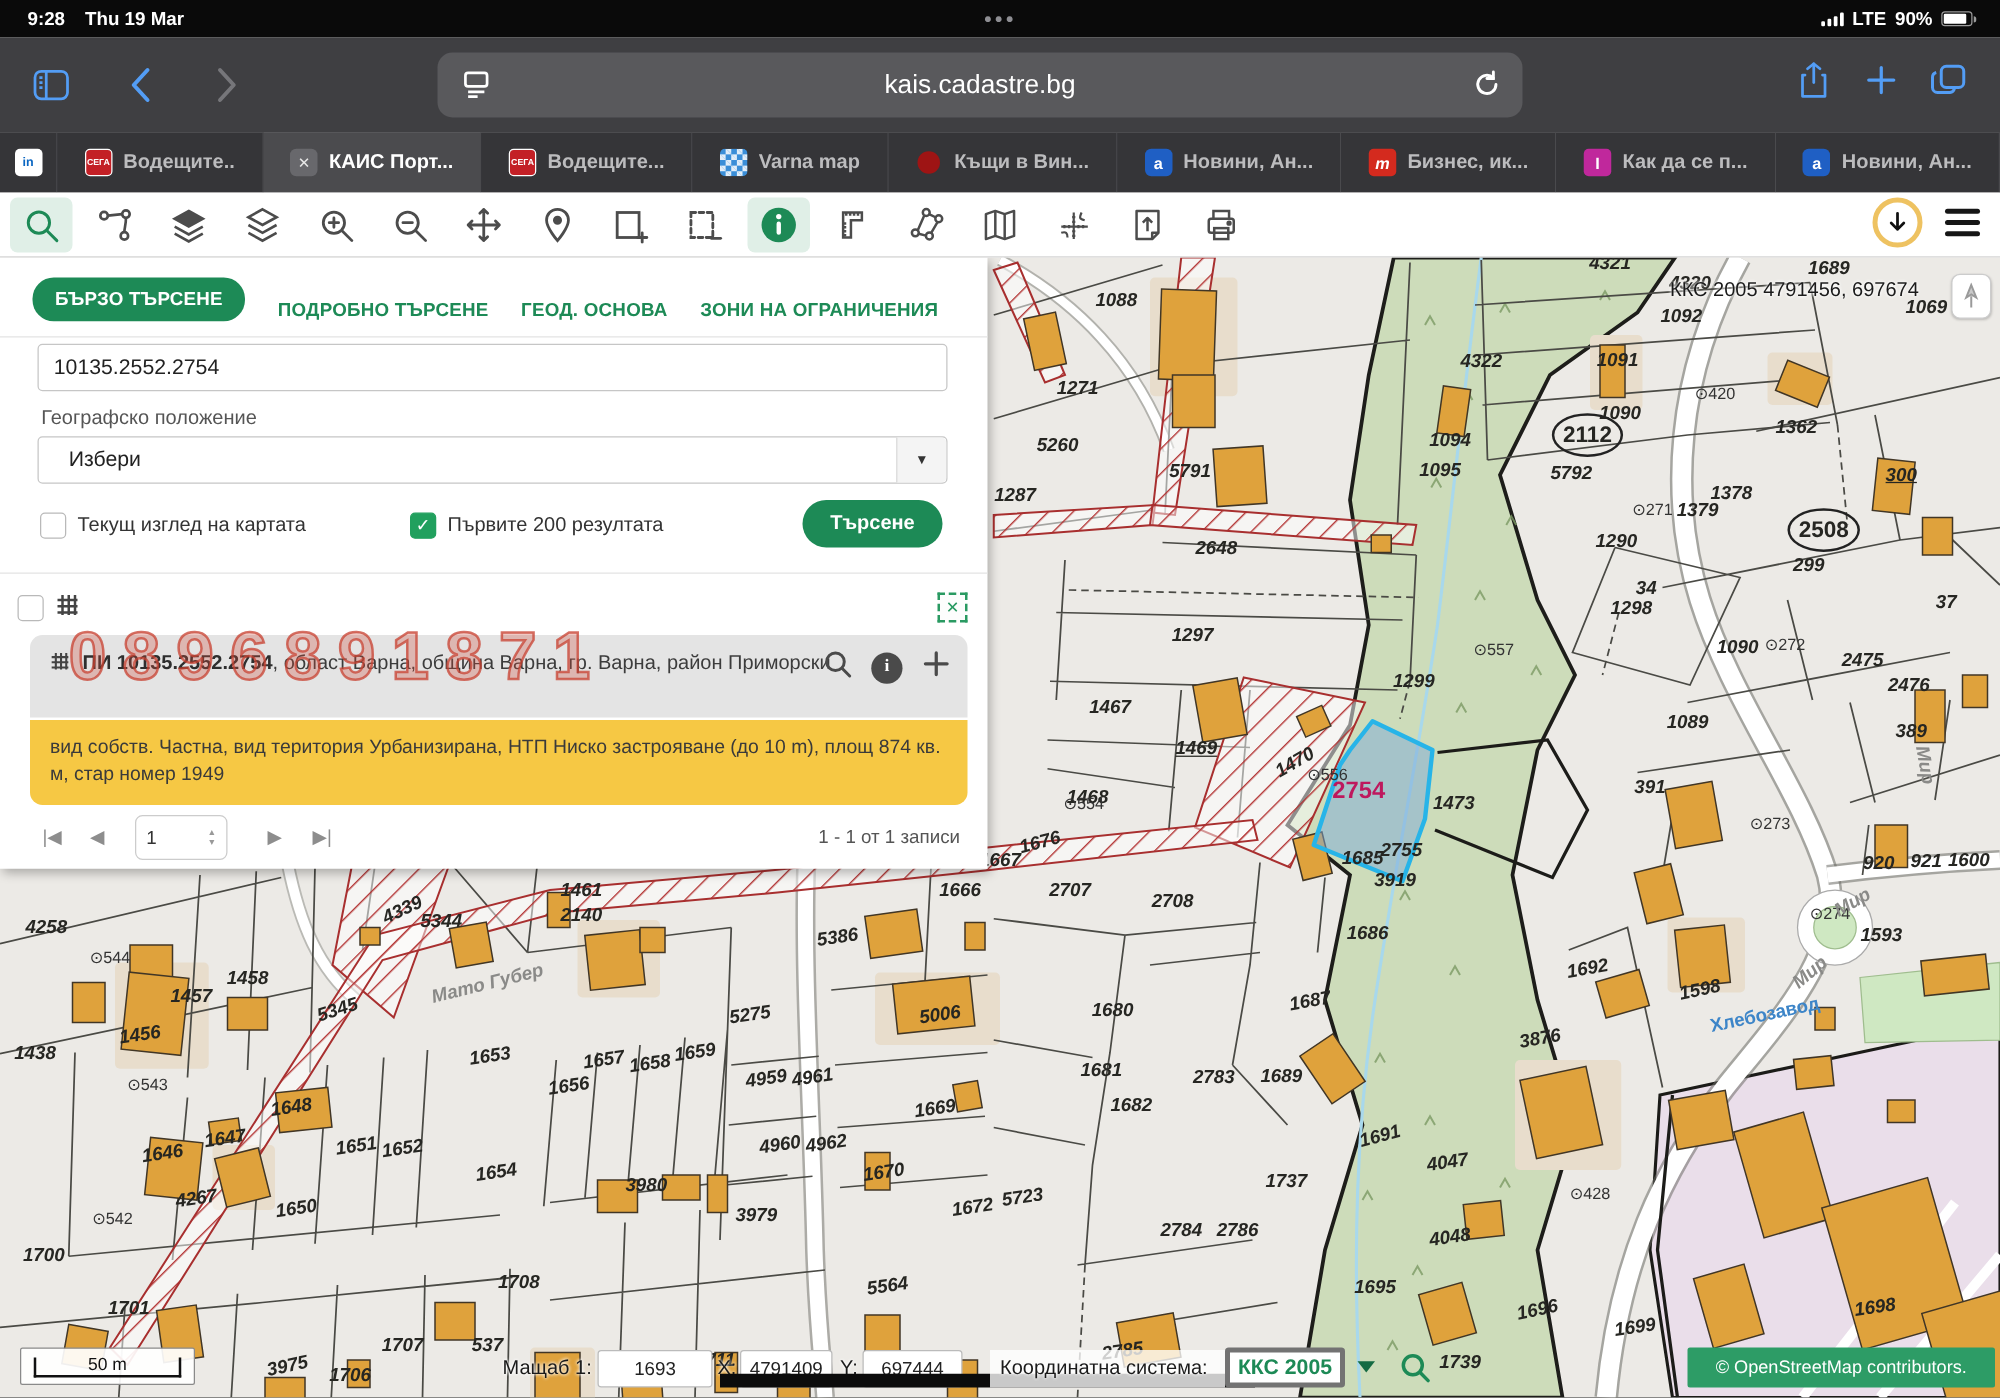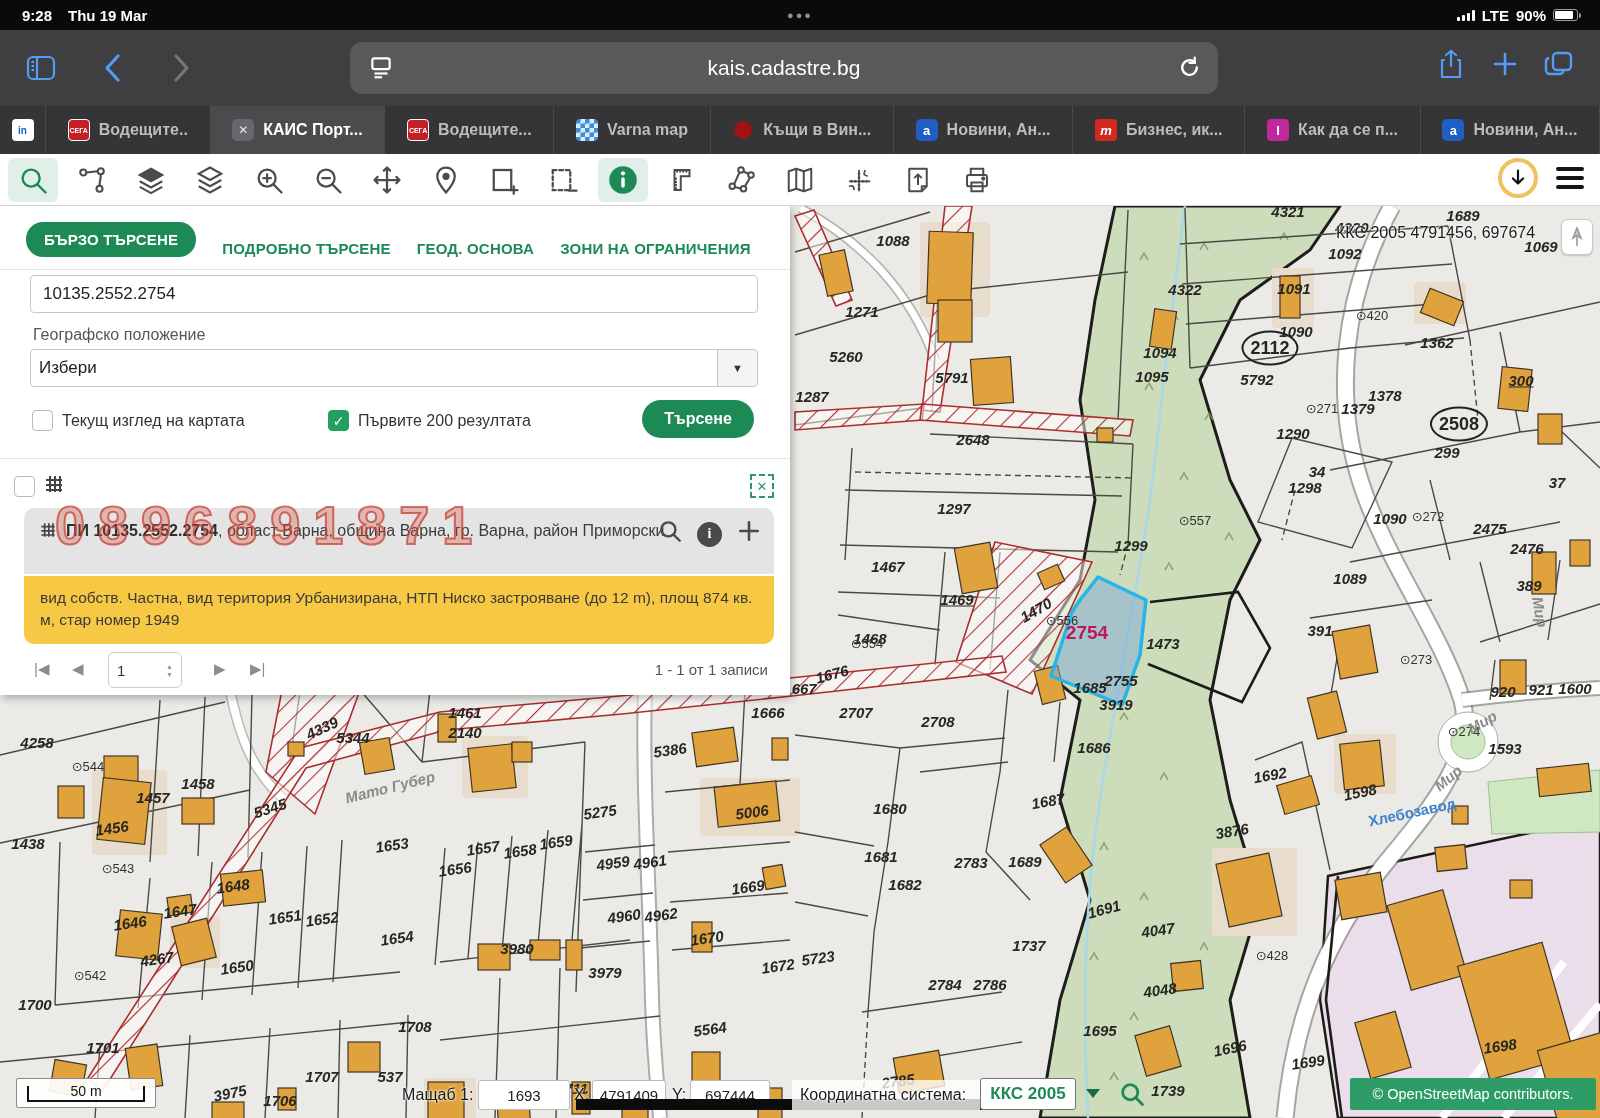--- a/index.html
+++ b/index.html
@@ -64,21 +64,21 @@
   .panel{position:absolute;left:0;top:206px;width:790px;height:489px;background:#fff;z-index:40;
     box-shadow:2px 3px 8px rgba(0,0,0,.28);}
   .ptabs{display:flex;align-items:flex-end;gap:26px;padding:16px 0 12px 26px;}
   .ptab{color:#1d8a56;font-size:15px;font-weight:700;letter-spacing:.2px;white-space:nowrap;}
   .ptab.active{background:#1d8a56;color:#fff;border-radius:17px;padding:9px 18px;}
   .pdiv{height:1px;background:#e4e4e4;margin:0;}
   .pinput{position:absolute;left:30px;top:69px;width:728px;height:38px;border:1px solid #c6c6c6;border-radius:4px;
     font-size:17px;color:#222;padding:0 12px;font-family:inherit;}
   .plabel{position:absolute;left:33px;top:120px;font-size:16px;color:#555;}
   .pselect{position:absolute;left:30px;top:143px;width:728px;height:38px;border:1px solid #c6c6c6;border-radius:4px;
-    background:#fff;display:flex;align-items:center;font-size:17px;color:#222;padding:0 8px;}
+    background:#fff;display:flex;align-items:center;font-size:17px;color:#222;padding:0 24px;}
   .psel-btn{position:absolute;right:0;top:0;width:40px;height:36px;border-left:1px solid #c6c6c6;display:flex;align-items:center;justify-content:center;color:#333;font-size:11px;background:#f4f4f4;border-radius:0 4px 4px 0;}
   .chkrow{position:absolute;left:0;top:196px;width:790px;height:44px;}
   .chk{position:absolute;width:21px;height:21px;border:1px solid #b9b9b9;border-radius:4px;background:#fff;}
   .chk.on{background:#21a05e;border-color:#21a05e;color:#fff;font-size:14px;display:flex;align-items:center;justify-content:center;font-weight:700;}
   .chklab{position:absolute;font-size:16px;color:#333;}
   .searchbtn{position:absolute;left:642px;top:194px;width:112px;height:38px;background:#1d8a56;color:#fff;border:none;
     border-radius:19px;font-size:16px;font-weight:700;font-family:inherit;}
   .selrow-chk{position:absolute;left:14px;top:270px;}
   .gridico{position:absolute;left:42px;top:266px;color:#444;}
   .selbox-ico{position:absolute;left:750px;top:268px;width:24px;height:24px;border:2px dashed #2a9a62;color:#2a9a62;
@@ -113,21 +113,21 @@
   .crosshair-co{left:1336px;top:224px;font-size:16px;color:#1b1b1b;text-shadow:0 0 3px #fff,0 0 3px #fff;}
   .compass{left:1561px;top:219px;width:32px;height:36px;background:#fff;border:1px solid #ccc;border-radius:7px;
     display:flex;align-items:center;justify-content:center;color:#9a9a9a;box-shadow:0 1px 2px rgba(0,0,0,.2);}
   .scalebar{left:16px;top:1078px;width:140px;height:30px;background:rgba(255,255,255,.92);border:1px solid #8a8a8a;border-radius:2px;}
   .scalebar .brk{position:absolute;left:10px;right:10px;top:7px;bottom:5px;border-left:2px solid #111;border-right:2px solid #111;border-bottom:2px solid #111;}
   .scalebar span{position:absolute;left:0;right:0;top:4px;text-align:center;font-size:14px;color:#111;}
   .mlab{font-size:16px;color:#1b1b1b;text-shadow:0 0 3px #fff,0 0 3px #fff;font-weight:500;}
   .chip{background:#fff;border:1px solid #bbb;border-radius:3px;height:30px;display:flex;align-items:center;justify-content:center;
     font-size:15px;color:#222;}
   .crslabelbg{left:792px;top:1080px;width:188px;height:30px;background:rgba(255,255,255,.78);}
-  .crsbox{left:980px;top:1078px;width:96px;height:32px;background:#fff;border:1px solid #737373;border-radius:3px;
+  .crsbox{left:980px;top:1078px;width:96px;height:32px;background:#fff;border:4px solid #737373;border-radius:3px;
     display:flex;align-items:center;justify-content:center;font-size:17px;font-weight:700;color:#1d8a56;}
   .crscaret{left:1086px;top:1089px;width:0;height:0;border-left:7px solid transparent;border-right:7px solid transparent;border-top:9px solid #156b43;}
   .blackbar{left:576px;top:1099px;width:428px;height:11px;background:#0c0c0c;}
   .osm{left:1350px;top:1078px;width:246px;height:32px;background:#2d9c66;border-radius:2px;color:#fff;font-size:14.5px;
     display:flex;align-items:center;justify-content:center;}
 </style>
 </head>
 <body>
 
 <div id="stage">
@@ -508,21 +508,21 @@
         <span><svg width="26" height="26" viewBox="0 0 24 24" fill="none" stroke="#4a4a4a" stroke-width="2.2" stroke-linecap="round">
               <circle cx="10.5" cy="10.5" r="6.5"></circle>
               <line x1="15.5" y1="15.5" x2="21" y2="21"></line>
             </svg></span>
         <span class="infodot">i</span>
         <span><svg width="26" height="26" viewBox="0 0 24 24" stroke="#4a4a4a" stroke-width="2.4" stroke-linecap="round">
               <path d="M12,4v16 M4,12h16"></path>
             </svg></span>
       </span>
     </div>
-    <div class="yellowbox">вид собств. Частна, вид територия Урбанизирана, НТП Ниско застрояване (до 12 m), площ 874 кв. м, стар номер 1949</div>
+    <div class="yellowbox">вид собств. Частна, вид територия Урбанизирана, НТП Ниско застрояване (до 10 m), площ 874 кв. м, стар номер 1949</div>
     <div class="watermark">0896891871</div>
 
     <div class="pager">
       <span class="pgbtn" style="left:34px;">|◀</span>
       <span class="pgbtn" style="left:72px;">◀</span>
       <span class="pgstep">
         <span>1</span>
         <span class="car">
             <span>▲</span>
             <span>▼</span>

